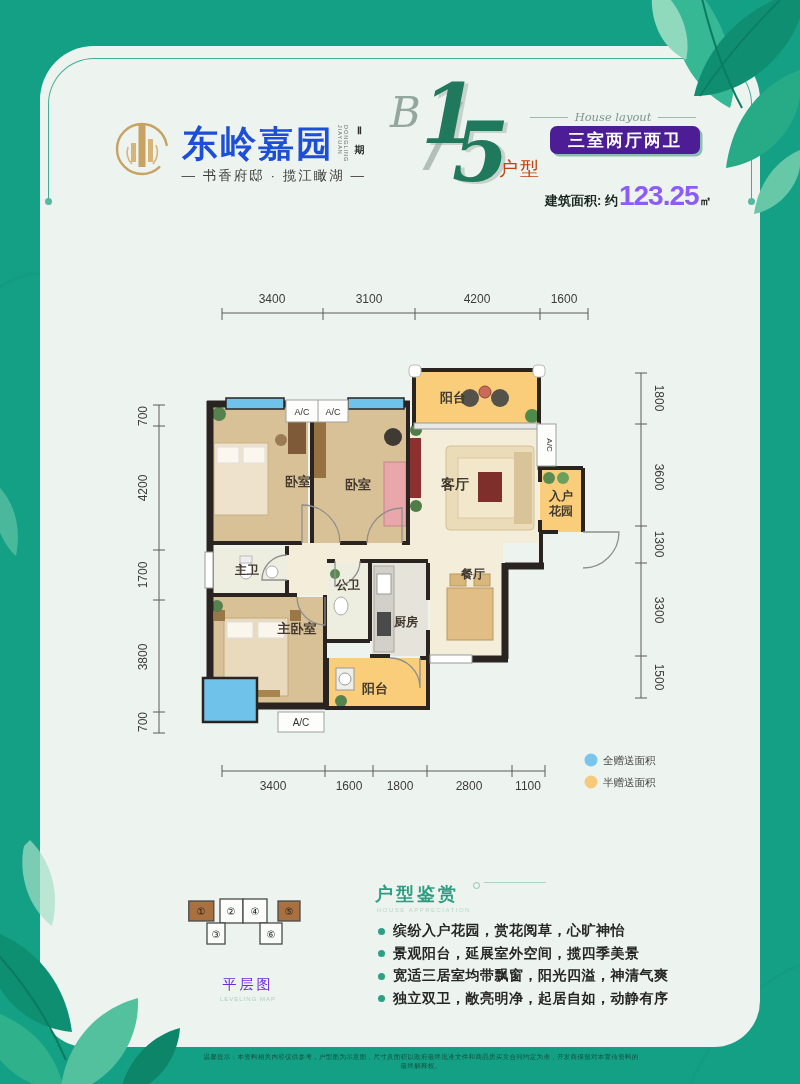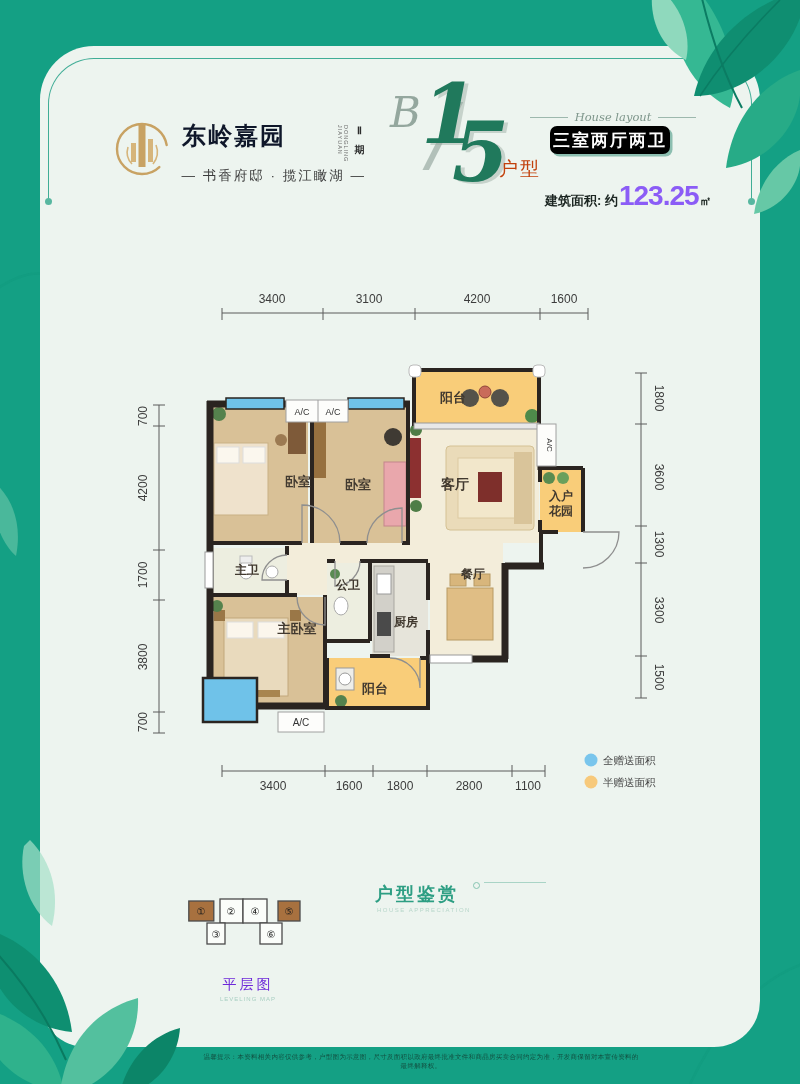--- a/index.html
+++ b/index.html
@@ -7,34 +7,34 @@
   .stage{position:relative;width:800px;height:1084px;background:#14a084;overflow:hidden;}
   svg{display:block;}
   .bg-swirls{position:absolute;left:0;top:0;z-index:0;}
   .card{position:absolute;left:40px;top:46px;width:720px;height:1001px;background:#edf4ef;border-radius:54px 54px 46px 46px;z-index:1;}
   .leaves{position:absolute;left:0;top:0;z-index:5;pointer-events:none;}
   .arc-line{position:absolute;left:8px;right:8px;top:12px;height:142px;border:1.5px solid rgba(34,160,134,.85);border-bottom:none;border-radius:46px 46px 0 0;}
   .arc-dot{position:absolute;width:7px;height:7px;border-radius:50%;background:#57b7a0;top:152px;}
   .arc-dot.l{left:5px;} .arc-dot.r{right:5px;}
   
   .logo-mark{position:absolute;left:72px;top:68px;width:60px;height:66px;}
-  .brand-title{position:absolute;left:142px;top:74px;font-size:24px;font-weight:800;color:#0f172a;letter-spacing:2px;}
+  .brand-title{position:absolute;left:142px;top:74px;font-size:36px;font-weight:800;color:#1d4ed8;letter-spacing:2px;}
   .brand-side{position:absolute;left:297px;top:79px;display:flex;gap:3px;height:42px;}
   .brand-en{writing-mode:vertical-rl;font-size:5.5px;color:#6d6d6d;letter-spacing:1px;}
   .brand-phase{writing-mode:vertical-rl;font-size:10px;font-weight:bold;color:#2c2c2c;}
   .tagline{position:absolute;left:66px;top:121px;width:260px;text-align:right;font-size:13.5px;color:#3c3c3c;letter-spacing:2px;}
   .unit-b{position:absolute;left:350px;top:42px;font-family:"DejaVu Serif",serif;font-style:italic;font-size:42px;color:#94a79e;}
   .unit-1{position:absolute;left:381px;top:20px;font-family:"DejaVu Serif",serif;font-style:italic;font-weight:bold;font-size:82px;color:#20795c;text-shadow:4px 2px 0 rgba(150,168,160,.45);}
   .unit-slash{position:absolute;left:389px;top:40px;font-family:"DejaVu Serif",serif;font-style:italic;font-size:82px;color:#b2c0b9;}
   .unit-5{position:absolute;left:412px;top:58px;font-family:"DejaVu Serif",serif;font-style:italic;font-weight:bold;font-size:82px;color:#20795c;text-shadow:4px 2px 0 rgba(150,168,160,.45);}
   .unit-suffix{position:absolute;left:459px;top:110px;font-size:19px;color:#c2410c;letter-spacing:2px;}
   .layout-script{position:absolute;left:478px;top:64px;width:190px;display:flex;align-items:center;justify-content:center;gap:7px;}
   .layout-script .ln{width:38px;height:1px;background:#9db8ad;}
   .layout-script .tx{font-family:"DejaVu Serif",serif;font-style:italic;font-size:11.5px;color:#7e968b;}
-  .badge{position:absolute;left:510px;top:80px;width:120px;height:28px;background:#000000;border-radius:7px;color:#fff;
+  .badge{position:absolute;left:510px;top:80px;width:150px;height:28px;background:#4c1d95;border-radius:7px;color:#fff;
          font-size:17px;font-weight:bold;letter-spacing:2px;text-align:center;line-height:29px;box-shadow:2.5px 2.5px 0 rgba(23,125,100,.45);}
   .area-line{position:absolute;left:505px;top:110px;display:flex;align-items:baseline;}
   .area-prefix{font-size:13px;font-weight:bold;color:#1c2622;margin-top:36px;}
   .area-value{font-size:28px;font-weight:800;color:#8b5cf6;letter-spacing:-1px;margin-left:1px;}
   .area-unit{font-size:12px;font-weight:bold;color:#1c2622;margin-left:1px;}
   
   .plan-svg{position:absolute;left:98px;top:230px;}
   
   .map-svg{position:absolute;left:148px;top:850px;}
   .map-title{position:absolute;left:138px;top:930px;width:140px;text-align:center;}
@@ -295,20 +295,38 @@
       <div class="t">平层图</div>
       <div class="s">LEVELING MAP</div>
     </div>
 
     <div class="apprec-title">
       <div class="t">户型鉴赏</div>
       <div class="dot"></div>
       <div class="ln"></div>
     </div>
     <div class="apprec-sub">HOUSE APPRECIATION</div>
+    <div class="bullets">
+      <div class="bullet">
+          <div class="bd"></div>
+          <div class="bt">缤纷入户花园，赏花阅草，心旷神怡</div>
+        </div>
+      <div class="bullet">
+          <div class="bd"></div>
+          <div class="bt">景观阳台，延展室外空间，揽四季美景</div>
+        </div>
+      <div class="bullet">
+          <div class="bd"></div>
+          <div class="bt">宽适三居室均带飘窗，阳光四溢，神清气爽</div>
+        </div>
+      <div class="bullet">
+          <div class="bd"></div>
+          <div class="bt">独立双卫，敞亮明净，起居自如，动静有序</div>
+        </div>
+    </div>
   </div>
 
   <svg class="leaves" width="800" height="1084">
     <g>
       <path d="M672 -8 C668 40 688 86 730 108 C742 70 724 20 696 -12 Z" fill="#35b893"></path>
       <path d="M800 -10 C746 6 706 44 694 96 C740 96 784 62 800 18 Z" fill="#0f8e71"></path>
       <path d="M800 70 C760 84 732 120 726 168 C768 162 796 128 800 96 Z" fill="#27ab87"></path>
       <path d="M652 -6 C650 22 662 48 686 60 C692 34 680 8 664 -8 Z" fill="#8fd9bd"></path>
       <path d="M800 150 C776 160 758 184 754 214 C782 208 798 184 800 166 Z" fill="#66c8a6"></path>
       <path d="M700 -10 Q716 60 742 108" stroke="#0b7c63" stroke-width="2" fill="none"></path>

